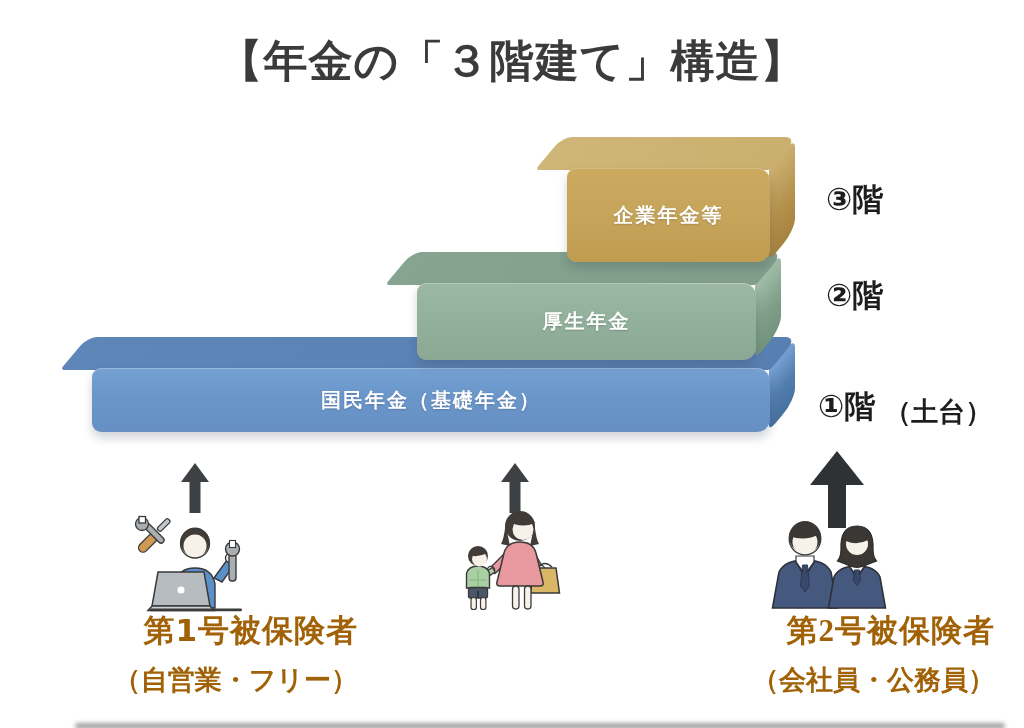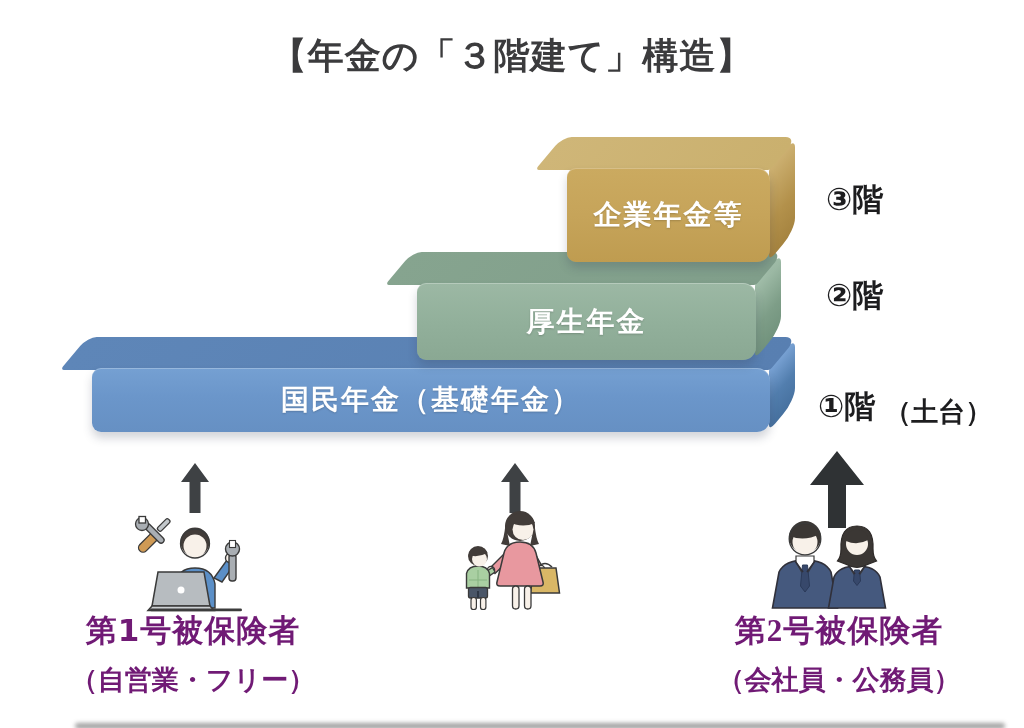--- a/index.html
+++ b/index.html
@@ -1,27 +1,27 @@
 <!DOCTYPE html>
 <html lang="ja"><head>
 <meta charset="utf-8">
 <style>
   html,body{margin:0;padding:0;background:#ffffff;}
   body{font-family:"DejaVu Sans","Liberation Sans",sans-serif;}
   .canvas{position:relative;width:1024px;height:728px;background:#ffffff;overflow:hidden;}
 
   .title{position:absolute;top:32px;left:0;right:0;text-align:center;
-         font-size:36px;font-weight:800;color:#3b3b3d;letter-spacing:1px;}
+         font-size:44px;font-weight:800;color:#3b3b3d;letter-spacing:1px;}
 
   
   .block{position:absolute;}
   .block .face{position:absolute;}
   .block .front{inset:0;border-radius:9px 13px 13px 9px;
       display:flex;align-items:center;justify-content:center;
-      color:#fff;font-weight:700;font-size:28px;letter-spacing:2px;
+      color:#fff;font-weight:700;font-size:20px;letter-spacing:2px;
       text-shadow:0 1px 2px rgba(0,0,0,.18);
       box-shadow:0 6px 10px rgba(50,60,80,.22), inset 0 1px 0 rgba(255,255,255,.25);margin-left:32px;}
   .block .top{left:0;top:-31px;width:100%;height:33px;
       transform:skewX(-40deg);transform-origin:left bottom;
       border-radius:9px 12px 2px 4px;}
   .block .side{top:0;right:-25px;width:26px;height:99%;
       transform:skewY(-50deg);transform-origin:left top;
       border-radius:3px 10px 12px 6px;}
 
   .blue{left:60px;top:368px;width:710px;height:64px;z-index:1;}
@@ -43,21 +43,21 @@
   .floor{position:absolute;font-size:31px;font-weight:700;color:#1d1d1f;white-space:nowrap;}
   .floor3{left:826px;top:179px;}
   .floor2{left:826px;top:275px;}
   .floor1{left:818px;top:386px;display:flex;align-items:flex-end;}
   .floor .note{font-size:27px;font-weight:700;margin-left:9px;position:relative;top:2px;}
 
   
   .arrow{position:absolute;}
 
   
-  .caption{position:absolute;text-align:center;color:#701a75;}
+  .caption{position:absolute;text-align:right;color:#a16207;}
   .caption .name{font-size:31px;font-weight:800;letter-spacing:1px;}
   .caption .desc{font-size:27px;font-weight:700;margin-top:10px;letter-spacing:0px;}
   .cap1{left:28px;top:610px;width:330px;}
   .cap2{left:358px;top:610px;width:315px;}
   .cap3{left:683px;top:610px;width:312px;font-family:Liberation Serif, serif;}
 
   .icon{position:absolute;}
   .smudge{position:absolute;left:75px;width:930px;bottom:-1px;height:6px;
           background:rgba(70,70,70,.5);filter:blur(2px);border-radius:3px;}
 </style>

